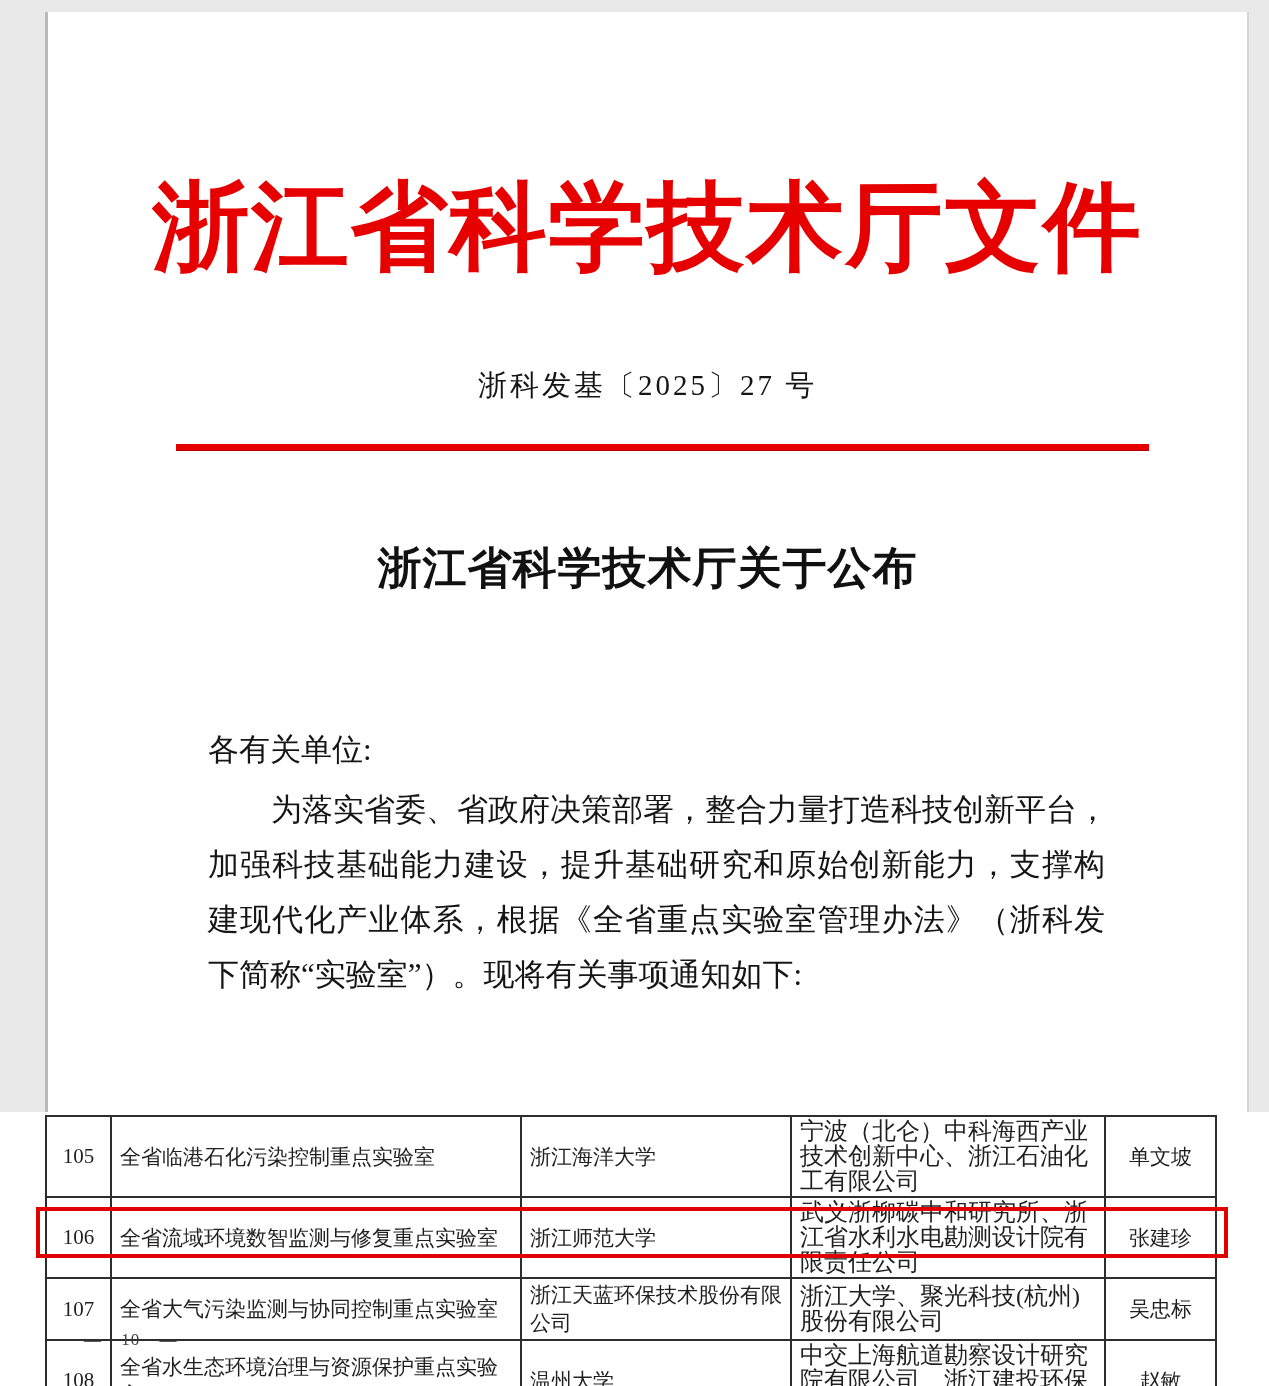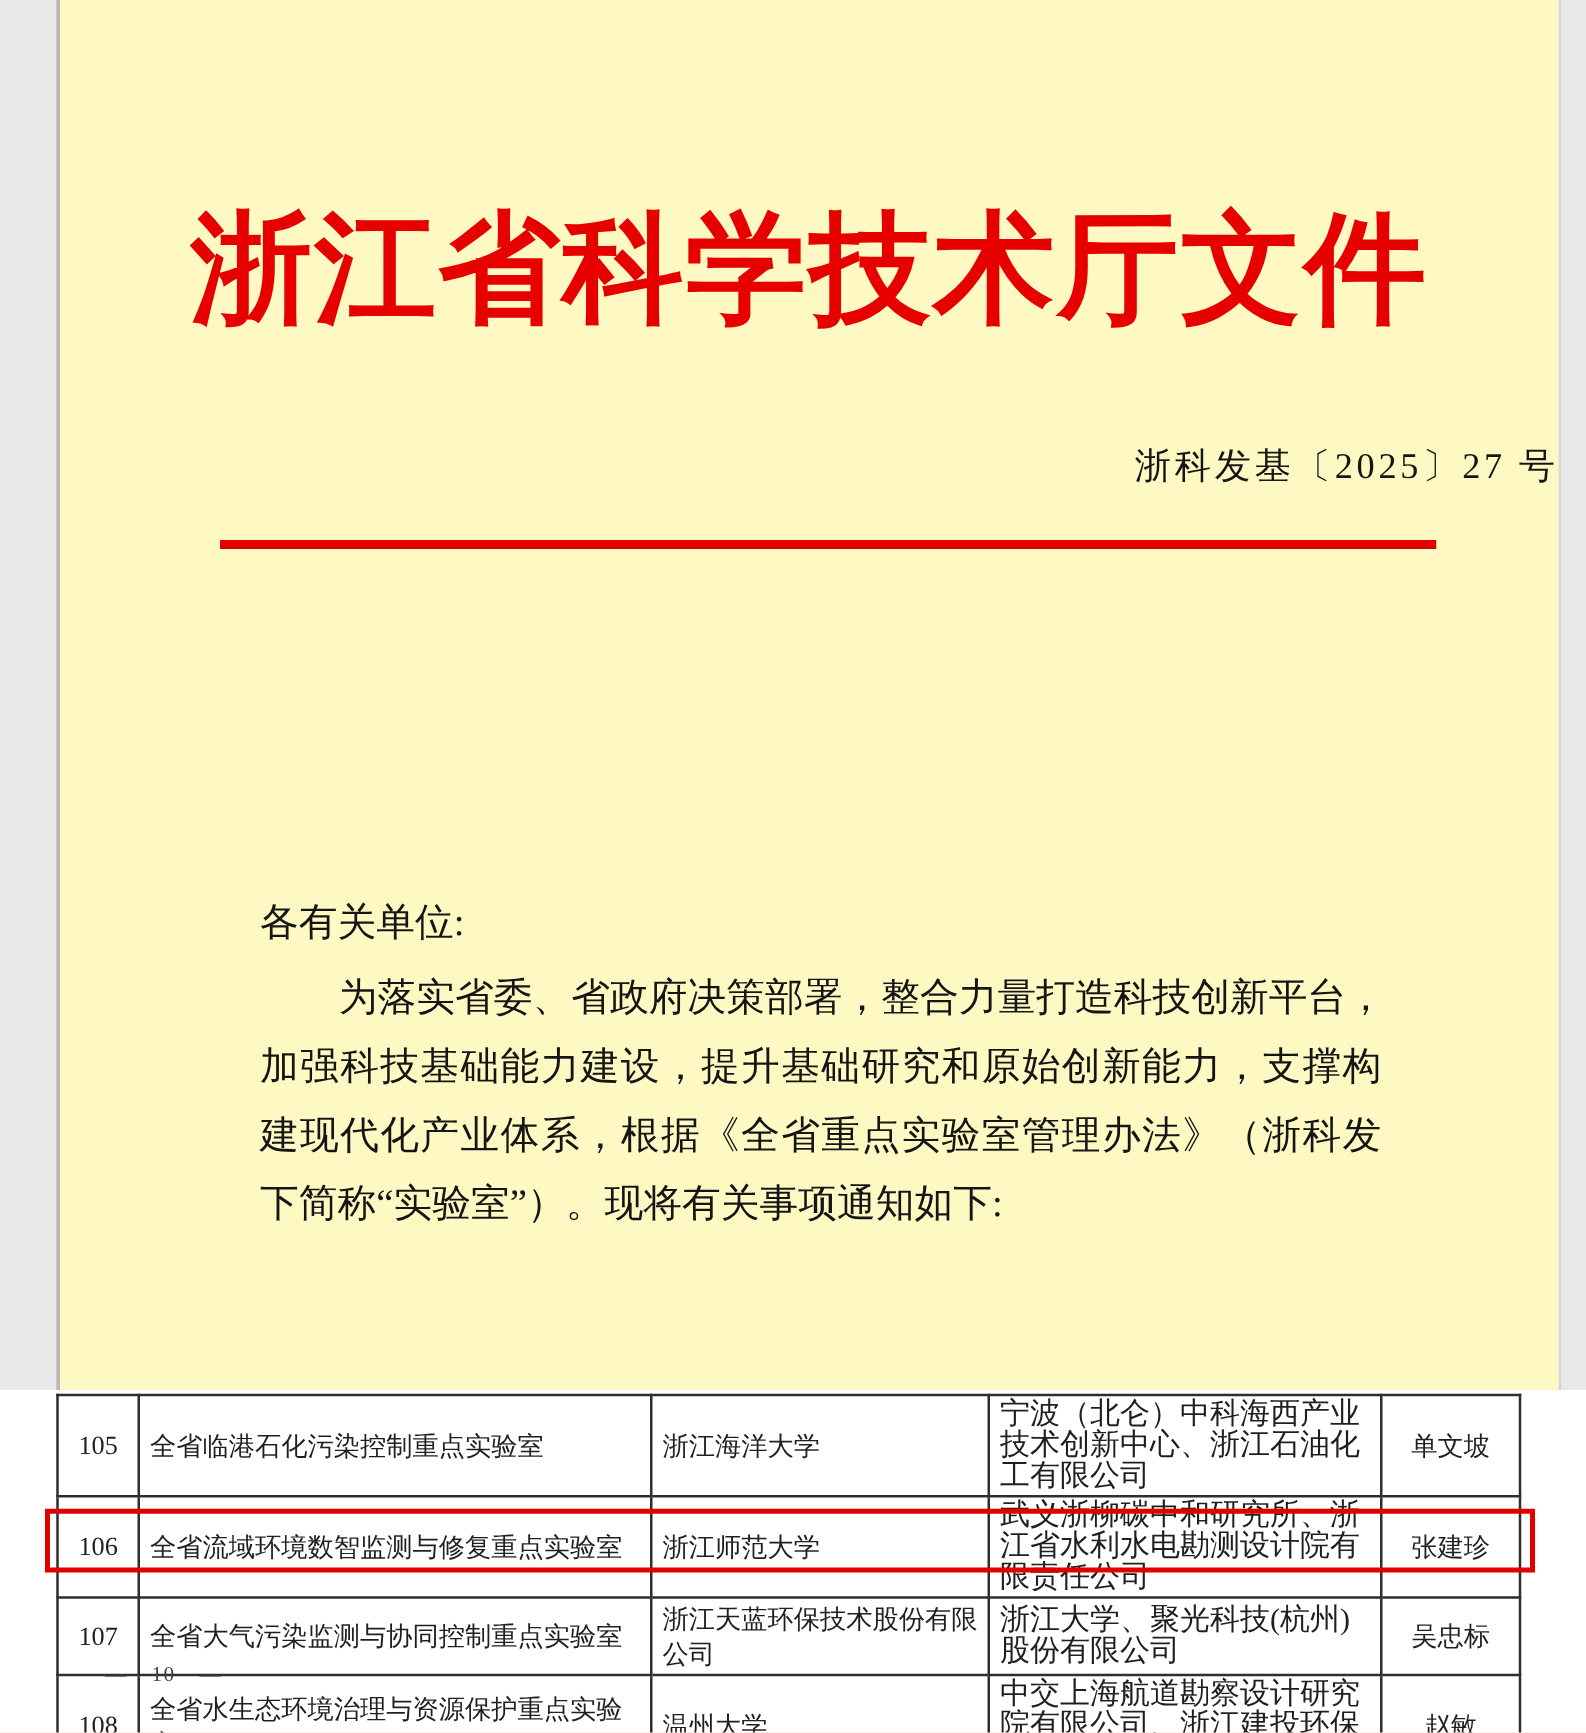--- a/index.html
+++ b/index.html
@@ -4,35 +4,35 @@
 <style>
   html,body{margin:0;padding:0;}
   body{
     width:1269px;height:1386px;position:relative;overflow:hidden;
     background:#e9e9e9;
     font-family:"Liberation Serif","DejaVu Serif",serif;
     color:#1c1c1c;
   }
   
   .page-top{
-    position:absolute;left:45px;top:0;width:1204px;height:1112px;
-    background:#fef9c3;
+    position:absolute;left:45px;top:12px;width:1204px;height:1112px;
+    background:#ffffff;
     border-left:3px solid #b9b9b9;
     border-right:2px solid #d6d6d6;
     box-sizing:border-box;
   }
   .letterhead-title{
     position:absolute;left:0;top:138px;width:100%;
     text-align:center;
     font-size:97px;line-height:155px;font-weight:900;
     color:#e60000;letter-spacing:2px;white-space:nowrap;
   }
   .doc-number{
     position:absolute;left:0;top:352px;width:100%;
-    text-align:right;font-size:29px;line-height:42px;
+    text-align:center;font-size:29px;line-height:42px;
     letter-spacing:3px;color:#151515;
   }
   .red-rule{
     position:absolute;left:128px;top:432px;width:973px;height:6px;
     background:#e60000;border-bottom:1px solid #b30000;
   }
   .notice-title{
     position:absolute;left:0;top:520px;width:100%;
     text-align:center;font-weight:bold;color:#111;
     font-size:44px;line-height:74px;letter-spacing:1px;
@@ -84,20 +84,21 @@
   }
 </style>
 </head>
 <body>
 
 <div class="page-top">
   <div class="letterhead-title">浙江省科学技术厅文件</div>
   <div class="doc-number">浙科发基〔2025〕27 号</div>
   <div class="red-rule"></div>
   <div class="notice-title">
+    <div>浙江省科学技术厅关于公布</div>
   </div>
   <div class="salutation">各有关单位:</div>
   <div class="body-text">
     <div class="body-line first">为落实省委、省政府决策部署，整合力量打造科技创新平台，</div>
     <div class="body-line">加强科技基础能力建设，提升基础研究和原始创新能力，支撑构</div>
     <div class="body-line">建现代化产业体系，根据《全省重点实验室管理办法》（浙科发</div>
     <div class="body-line last">下简称“实验室”）。现将有关事项通知如下:</div>
   </div>
 </div>
 

